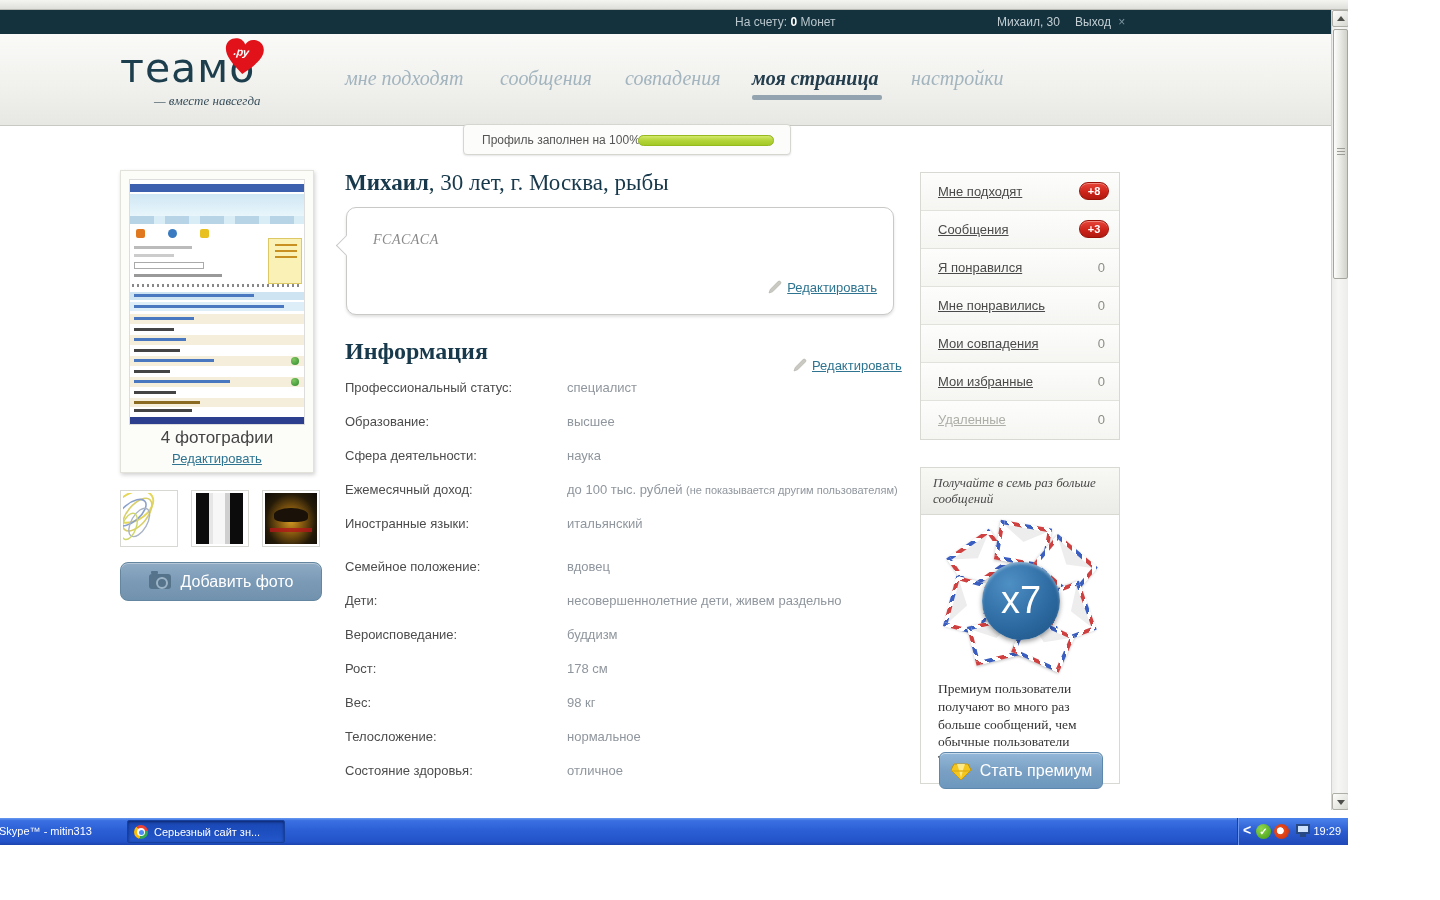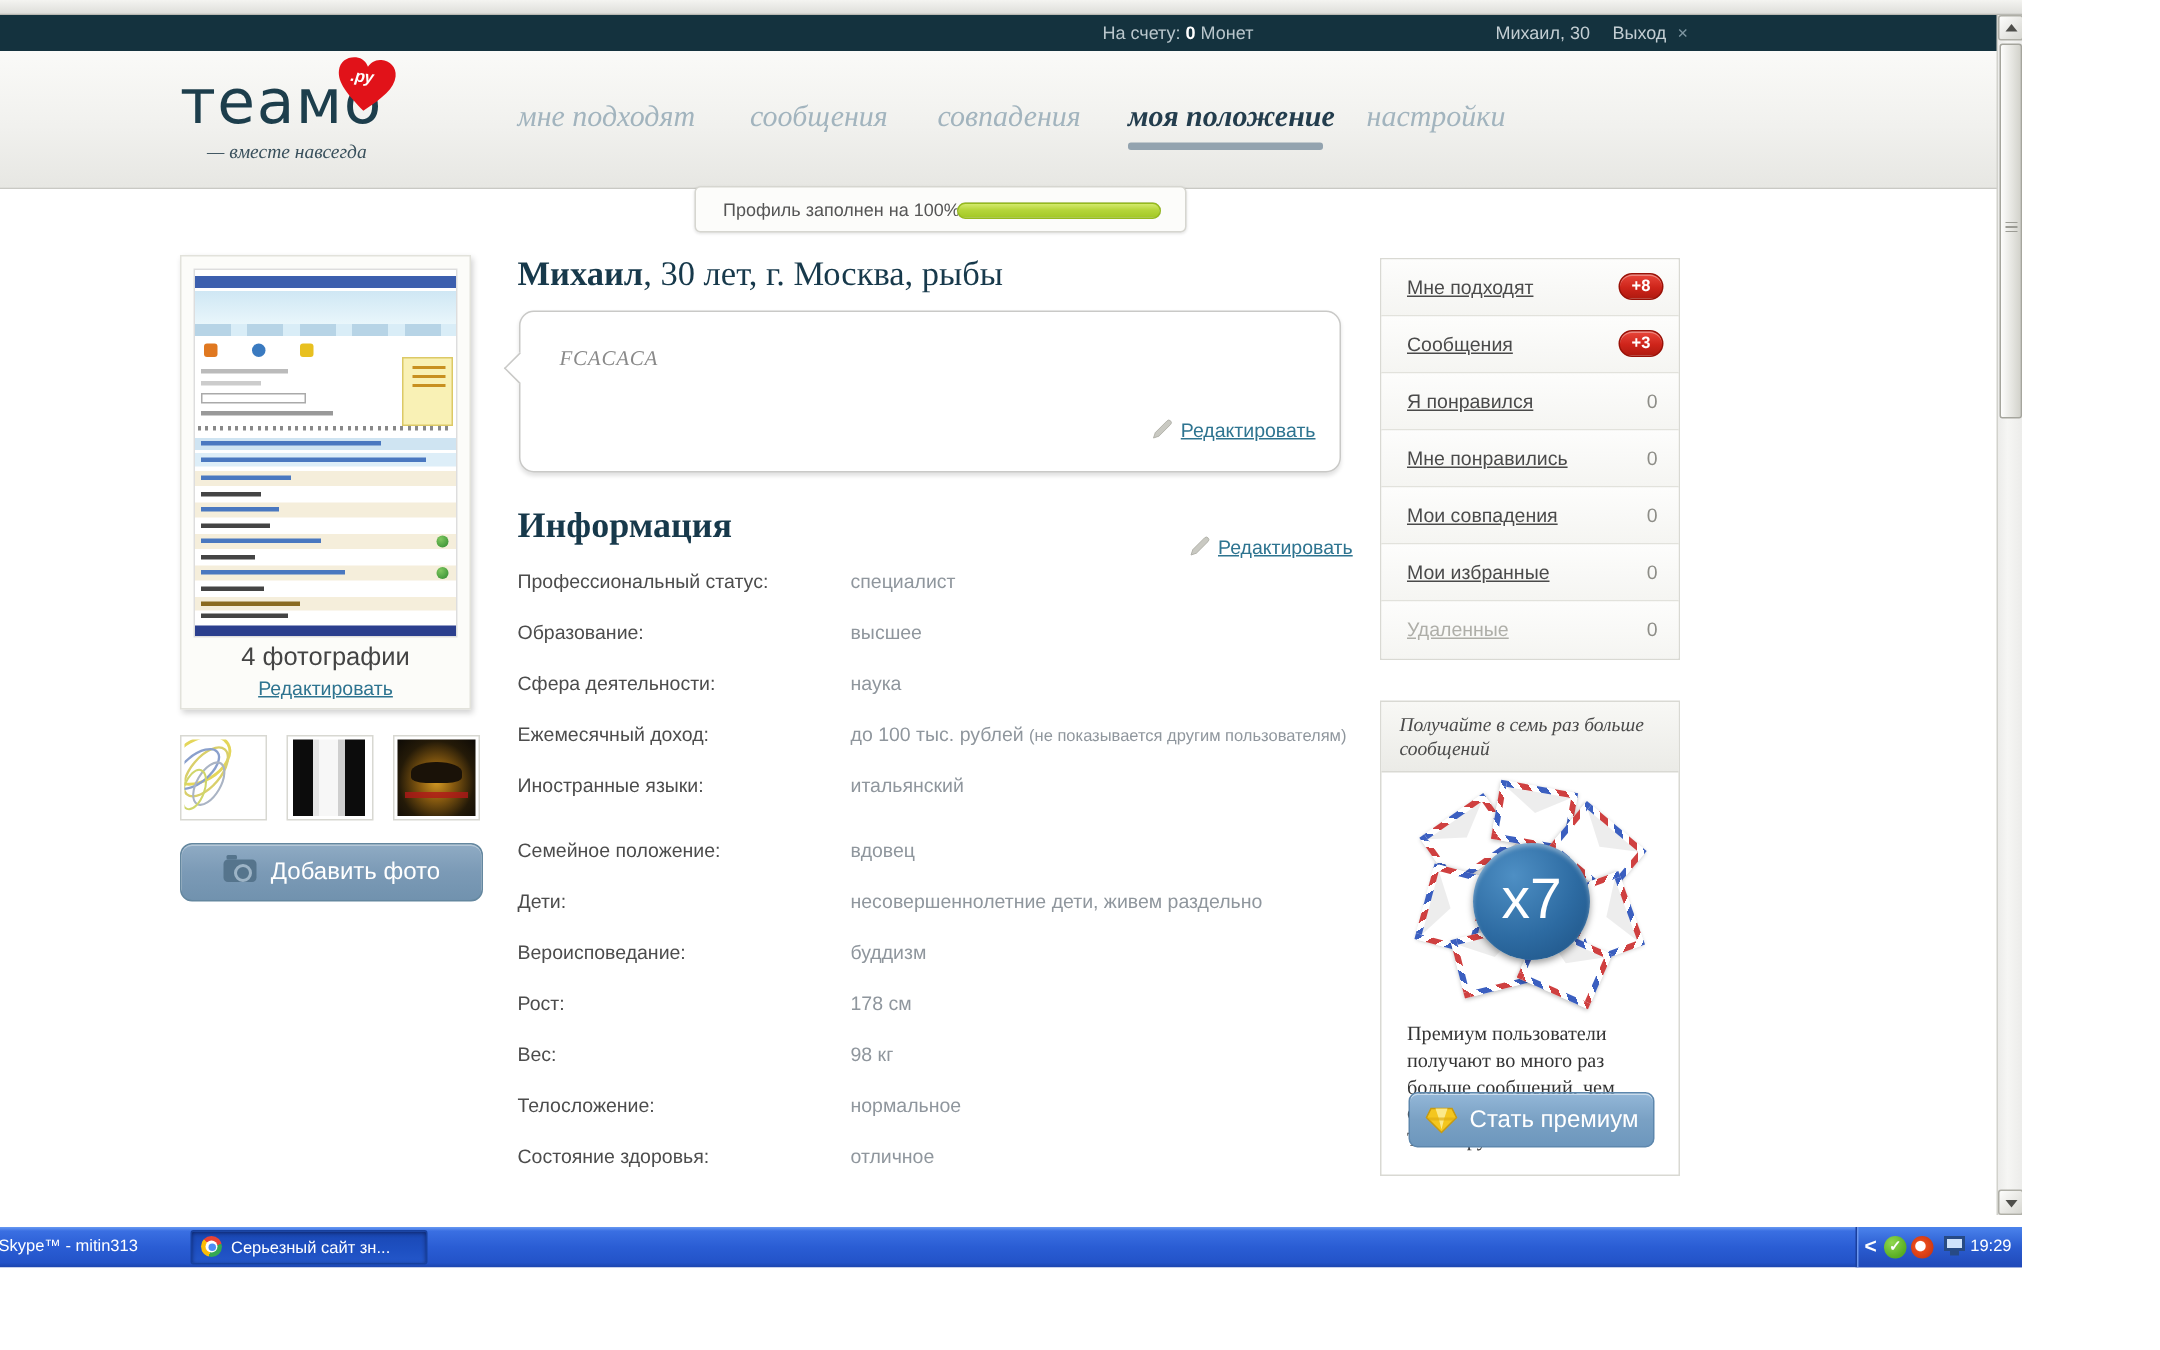--- a/index.html
+++ b/index.html
@@ -20,21 +20,21 @@
   .topuser { position:absolute; left:997px; top:0; text-decoration:none; color:#c3ced3; }
   .logout { position:absolute; left:1075px; top:0; color:#c3ced3; cursor:pointer; }
   .logout .x { color:#7e96a1; margin-left:4px; font-size:12px; }
   
   .header { position:absolute; left:0; top:34px; width:100%; height:92px;
     background:linear-gradient(180deg,#fafaf8 0%,#f1f1ee 55%,#e7e7e3 100%); border-bottom:1px solid #c9c9c4; }
   .logo { position:absolute; left:120px; top:14px; width:180px; cursor:pointer; }
   .logo-text { font-family:"DejaVu Sans", sans-serif; font-size:41px; font-weight:normal; color:#1d3e4c; letter-spacing:1px; line-height:1; }
   .logo-heart { position:absolute; left:104px; top:-10px; width:40px; height:38px; transform:rotate(6deg); }
   .logo-heart .tld { position:absolute; left:9px; top:8px; color:#fff; font-size:11px; font-style:italic; font-weight:bold; z-index:2; }
-  .logo-tagline { font-family:"Liberation Serif", serif; font-style:italic; font-size:13px; color:#39505c; margin-top:4px; margin-left:18px; white-space:nowrap; }
+  .logo-tagline { font-family:"Liberation Serif", serif; font-style:italic; font-size:13px; color:#39505c; margin-top:4px; margin-left:34px; white-space:nowrap; }
   .nav-item { position:absolute; top:33px; font-family:"Liberation Serif", serif; font-style:italic; font-size:20px;
     color:#a2b4be; text-decoration:none; cursor:pointer; white-space:nowrap; }
   .nav-item.active { color:#233d4d; font-weight:bold; }
   .nav-underline { position:absolute; left:752px; top:61px; width:130px; height:5px; background:#93a3af; border-radius:2px; }
   
   .progress-box { position:absolute; left:463px; top:124px; width:328px; height:31px; background:#fcfcfa;
     border:1px solid #d6d6d0; border-radius:4px; box-shadow:0 1px 2px rgba(0,0,0,.10); z-index:5; }
   .progress-label { position:absolute; left:18px; top:8px; font-size:12px; color:#555; }
   .progress-track { position:absolute; left:174px; top:10px; width:136px; height:11px; background:#e3e3de;
     border-radius:6px; box-shadow:inset 0 1px 1px rgba(0,0,0,.18); }
@@ -97,21 +97,21 @@
     border-image:repeating-linear-gradient(45deg,#cf4040 0 5px,#fff 5px 9px,#3b5fc0 9px 14px,#fff 14px 18px) 4;
     box-shadow:0 1px 3px rgba(0,0,0,.25); }
   .env:after { content:""; position:absolute; left:0; top:0; width:0; height:0;
     border-left:22px solid transparent; border-right:22px solid transparent; border-top:14px solid rgba(0,0,0,.07); }
   .x7-badge { position:absolute; left:37px; top:38px; width:78px; height:78px; border-radius:50%;
     background:radial-gradient(circle at 35% 28%, #4e8fc4 0%, #2d6ba2 55%, #1c5082 100%);
     box-shadow:0 2px 5px rgba(0,0,0,.4), inset 0 2px 3px rgba(255,255,255,.4);
     color:#fff; font-size:38px; font-weight:normal; text-align:center; line-height:76px; }
   .promo-text { position:absolute; left:17px; top:212px; width:168px; font-family:"Liberation Serif", serif;
     font-size:13.5px; color:#333; line-height:1.32; }
-  .premium-btn { position:absolute; left:18px; top:260px; width:164px; height:37px; border-radius:6px;
+  .premium-btn { position:absolute; left:18px; top:284px; width:164px; height:37px; border-radius:6px;
     background:linear-gradient(180deg,#93b7d8 0%,#7aa1c4 50%,#6d97bd 100%); border:1px solid #5d87ad;
     box-shadow:inset 0 1px 0 rgba(255,255,255,.5); color:#fff; font-size:16px; text-align:center; line-height:35px; cursor:pointer; }
   .diamond-icon { display:inline-block; vertical-align:-5px; margin-right:8px; }
   
   .scrollbar { position:absolute; left:1331px; top:10px; width:17px; height:800px;
     background:linear-gradient(90deg,#ececea,#f6f6f4 40%,#ececea); border-left:1px solid #d2d2cc; }
   .sb-btn { position:absolute; left:0; width:17px; height:17px; background:linear-gradient(135deg,#fdfdfc,#d7d7d1);
     border:1px solid #aeaea6; border-radius:2px; cursor:pointer; }
   .sb-up { top:0; } .sb-down { bottom:0; }
   .sb-tri { position:absolute; left:4px; width:0; height:0; border-left:4px solid transparent; border-right:4px solid transparent; }
@@ -172,21 +172,21 @@
           <svg width="40" height="38" viewBox="0 0 40 38">
             <path d="M20 36 C8 26 1 19 1 11 C1 4.5 6 1 11.5 1 C15.5 1 18.6 3.4 20 6.5 C21.4 3.4 24.5 1 28.5 1 C34 1 39 4.5 39 11 C39 19 32 26 20 36 Z" fill="#e11219"></path>
           </svg>
           <span class="tld">.ру</span>
         </div>
         <div class="logo-tagline">— вместе навсегда</div>
       </div>
       <span class="nav-item" style="left:345px">мне подходят</span>
       <span class="nav-item" style="left:500px">сообщения</span>
       <span class="nav-item" style="left:625px">совпадения</span>
-      <span class="nav-item active" style="left:752px">моя положение</span>
+      <span class="nav-item active" style="left:752px">моя страница</span>
       <span class="nav-item" style="left:911px">настройки</span>
       <div class="nav-underline"></div>
     </div>
 
     <div class="progress-box">
       <span class="progress-label">Профиль заполнен на 100%</span>
       <div class="progress-track">
         <div class="progress-fill" style="width:100%"></div>
       </div>
     </div>

